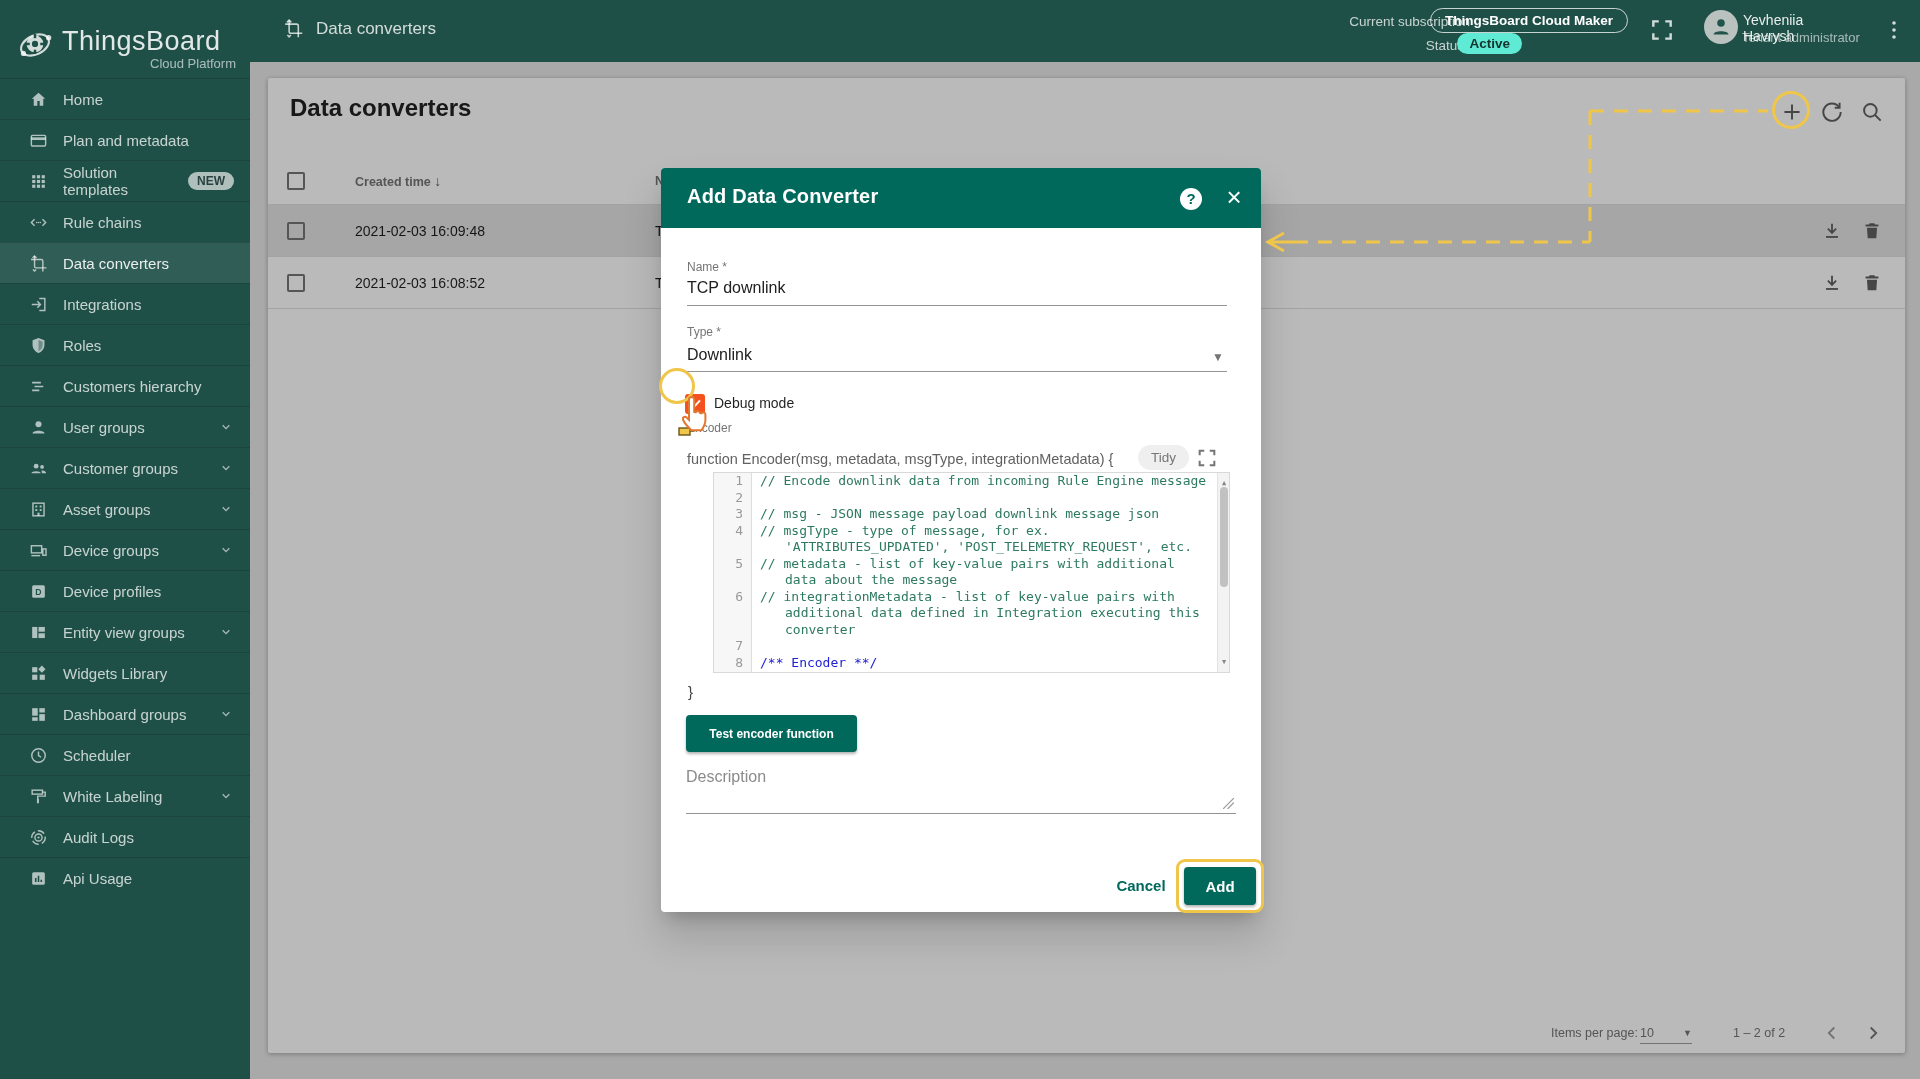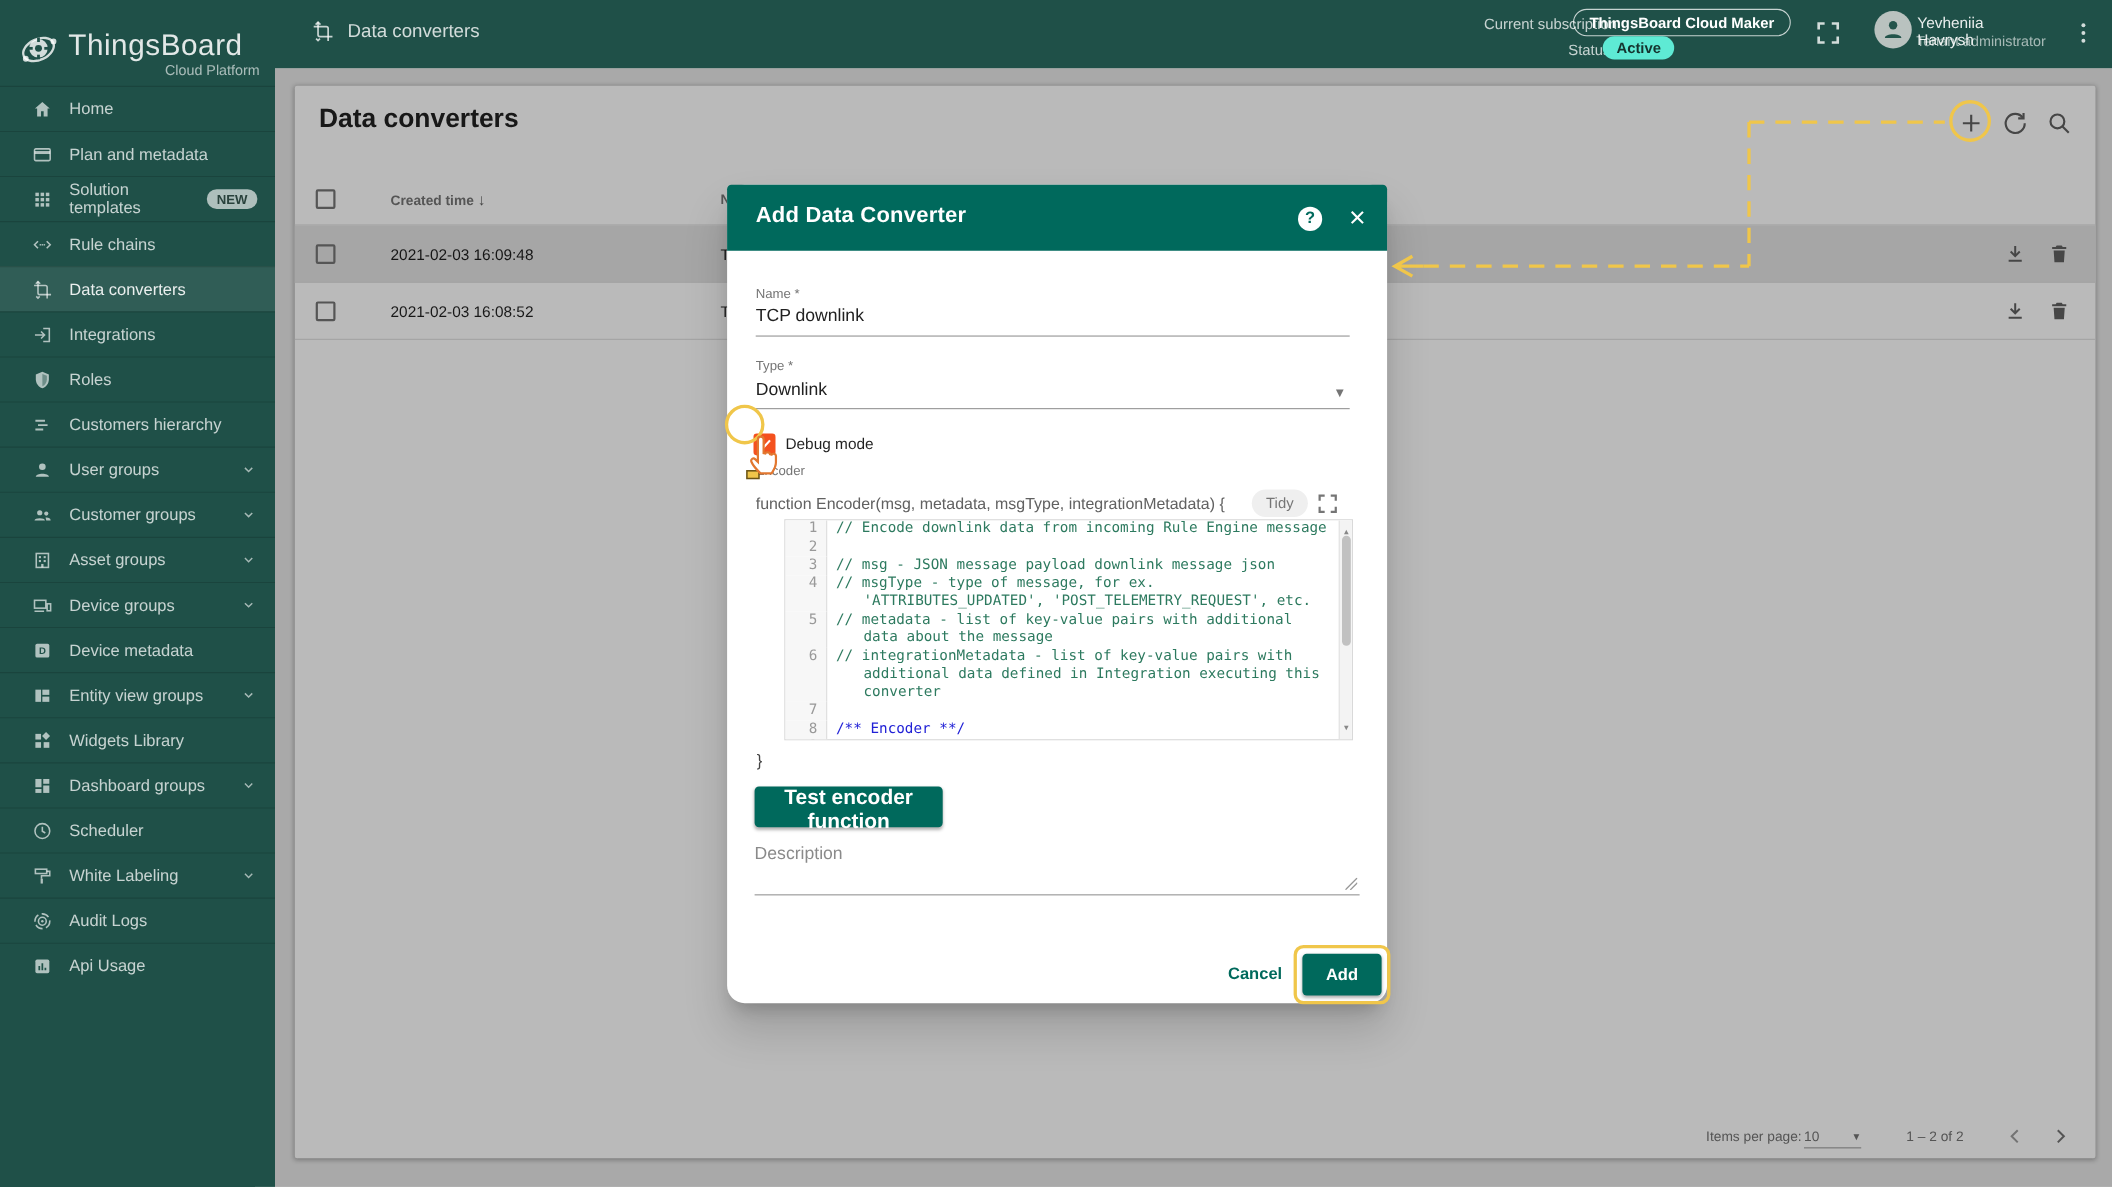--- a/index.html
+++ b/index.html
@@ -54,21 +54,21 @@
   .cell-time { position:absolute; left:87px; top:50%; transform:translateY(-50%); }
   .cell-frag { position:absolute; left:387px; top:50%; transform:translateY(-50%); }
   .row-ic { position:absolute; top:50%; margin-top:-11px; width:22px; height:22px; color:#616161; }
   #pag { position:absolute; left:0; bottom:0; width:100%; height:40px; font-size:12.5px; color:#757575; }
   .pag-chev { position:absolute; top:9px; width:22px; height:22px; }
 
   
   #backdrop { position:absolute; left:250px; top:62px; width:1670px; height:1017px; background:rgba(0,0,0,.27); z-index:2; }
 
   
-  #dialog { position:absolute; left:661px; top:168px; width:600px; height:744px; background:#fff; border-radius:16px;
+  #dialog { position:absolute; left:661px; top:168px; width:600px; height:744px; background:#fff; border-radius:4px;
     box-shadow:0 11px 15px -7px rgba(0,0,0,.2), 0 24px 38px 3px rgba(0,0,0,.14); z-index:10; }
   #dlg-head { position:absolute; left:0; top:0; width:100%; height:60px; background:#00695c; border-radius:4px 4px 0 0; }
   #dlg-title { position:absolute; left:26px; top:17px; color:#fff; font-size:20px; font-weight:bold; letter-spacing:.2px; }
   #dlg-help { position:absolute; left:519px; top:20px; width:22px; height:22px; background:#fff; border-radius:50%;
     color:#00695c; font-weight:bold; font-size:15px; text-align:center; line-height:22px; }
   #dlg-close { position:absolute; left:560px; top:14px; width:26px; height:32px; color:#fff; font-size:26px; line-height:30px; text-align:center; }
   .f-label { position:absolute; left:26px; font-size:12px; color:#757575; }
   .f-value { position:absolute; left:26px; font-size:16px; color:#212121; }
   .f-line { position:absolute; left:26px; width:540px; border-bottom:1px solid #949494; }
   #type-caret { position:absolute; left:551px; top:182px; color:#757575; font-size:12px; }
@@ -87,21 +87,21 @@
   .crow { display:flex; }
   .gut { flex:0 0 38px; background:#f7f7f7; border-right:1px solid #ddd; color:#999; text-align:right; padding-right:8px; }
   .cod { flex:1; padding:0 18px 0 8px; white-space:pre-wrap; word-wrap:break-word; padding-left:33px; text-indent:-25px; color:#2d7a5f; }
   .cod.blue { color:#2121d6; }
   #ed-scroll { position:absolute; right:0; top:0; width:12px; height:100%; background:#f3f3f3; border-left:1px solid #e2e2e2; }
   #ed-thumb { position:absolute; left:2px; top:14px; width:8px; height:100px; background:#c1c1c1; border-radius:4px; }
   .ed-arrow { position:absolute; left:0; width:12px; font-size:7px; color:#888; text-align:center; }
 
   #close-brace { position:absolute; left:27px; top:515px; font-size:15px; color:#444; }
   #test-btn { position:absolute; left:25px; top:547px; width:171px; height:37px; background:#00695c; color:#fff;
-    font-size:19px; font-weight:bold; border:none; border-radius:4px; box-shadow:0 2px 3px rgba(0,0,0,.3); }
+    font-size:12px; font-weight:bold; border:none; border-radius:4px; box-shadow:0 2px 3px rgba(0,0,0,.3); }
   #desc-label { position:absolute; left:25px; top:600px; font-size:16px; color:#8a8a8a; }
   #desc-resize { position:absolute; left:562px; top:630px; width:11px; height:11px; color:#999; }
   #desc-line { position:absolute; left:25px; top:645px; width:550px; border-bottom:1px solid #949494; }
   #cancel-btn { position:absolute; left:445px; top:699px; width:70px; height:36px; background:transparent; border:none;
     color:#00695c; font-size:15px; font-weight:bold; }
   #add-btn { position:absolute; left:523px; top:699px; width:72px; height:38px; background:#00695c; border:none;
     border-radius:4px; color:#fff; font-size:15px; font-weight:bold; box-shadow:0 2px 3px rgba(0,0,0,.3); }
 
   
   .anno { z-index:20; pointer-events:none; }
@@ -400,21 +400,21 @@
       </svg>
       <span>Device groups</span>
       <svg class="nav-chev">
         <use href="#i-chev-down"></use>
       </svg>
     </div>
   <div class="nav-item">
       <svg class="nav-ic">
         <use href="#i-dsquare"></use>
       </svg>
-      <span>Device metadata</span>
+      <span>Device profiles</span>
     </div>
   <div class="nav-item">
       <svg class="nav-ic">
         <use href="#i-viewgrid"></use>
       </svg>
       <span>Entity view groups</span>
       <svg class="nav-chev">
         <use href="#i-chev-down"></use>
       </svg>
     </div>

